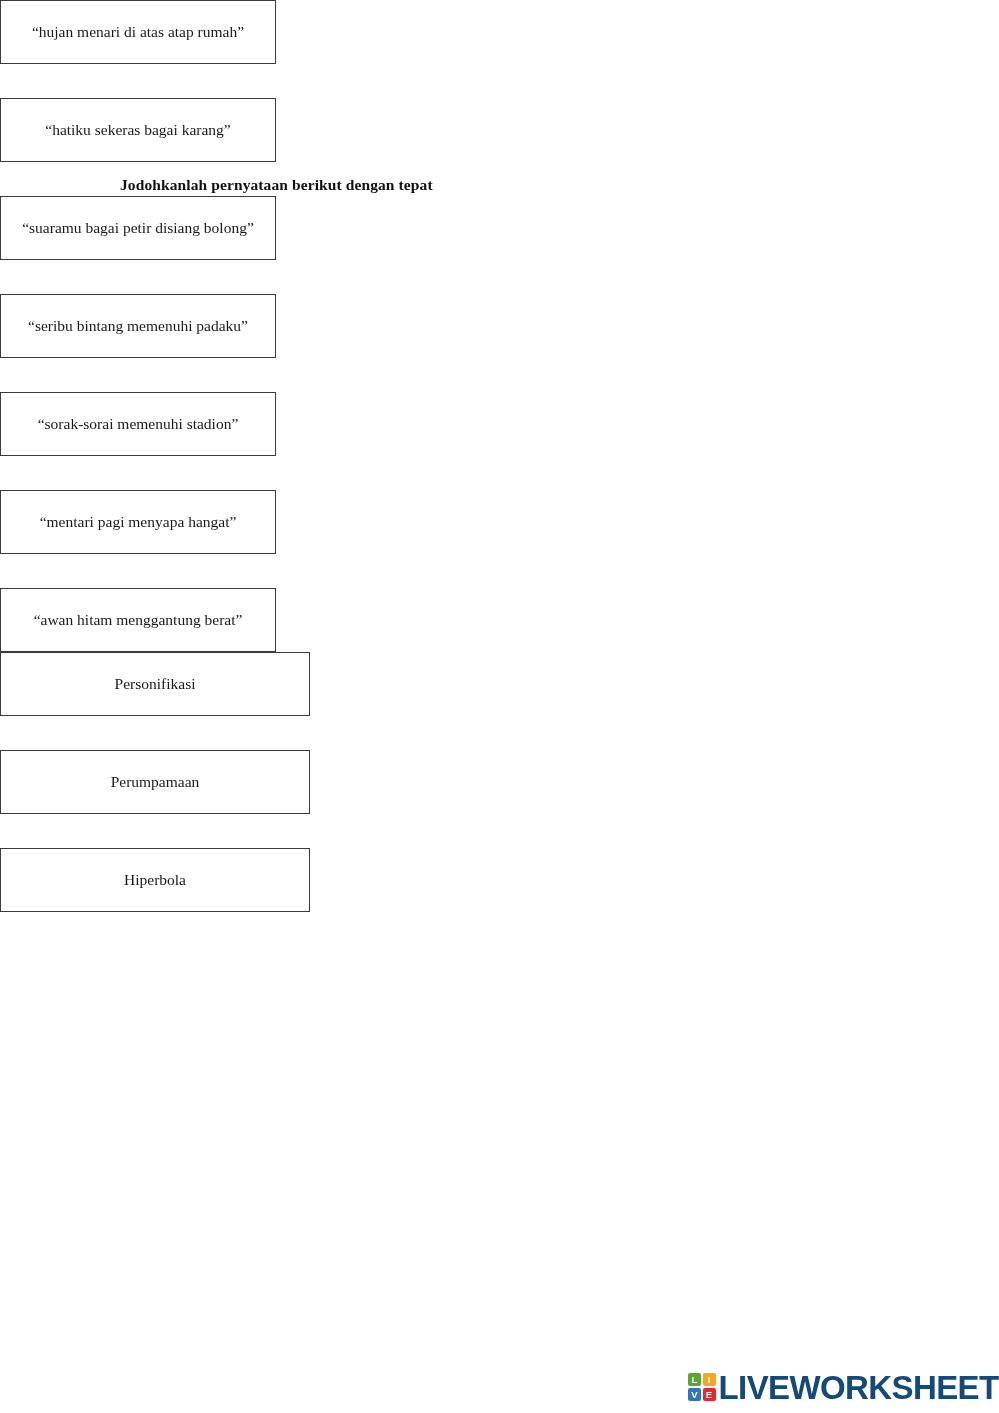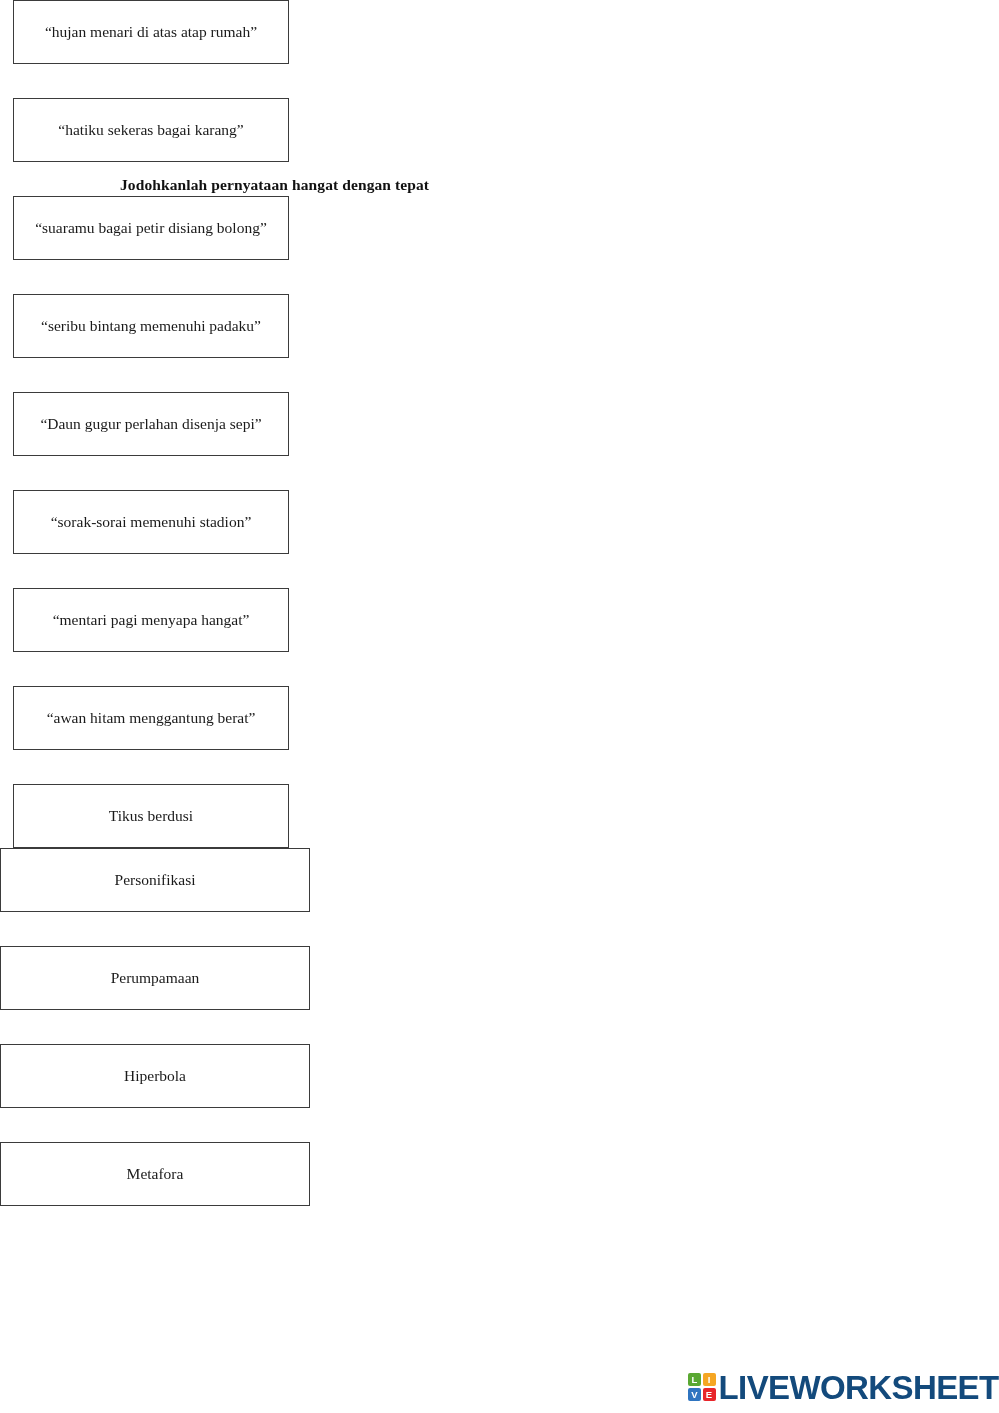--- a/index.html
+++ b/index.html
@@ -29,21 +29,21 @@
   #worksheet-title {
     position: absolute;
     left: 120px;
     top: 176px;
     font-size: 15.5px;
     font-weight: bold;
     letter-spacing: 0.1px;
     color: #111111;
     white-space: nowrap;
   }
-  #left-column  { left: 120px;  width: 276px; padding-left: 13px; }
+  #left-column  { left: 120px;  width: 276px; }
   #right-column { left: 585px;  width: 310px; }
 
   .match-box {
     box-sizing: border-box;
     width: 100%;
     height: 64px;
     margin-bottom: 34px;
     border: 1px solid #3b3b3b;
     background: #ffffff;
     display: flex;
@@ -98,64 +98,55 @@
     color: #134a7c;
     letter-spacing: -0.6px;
     line-height: 1;
   }
 </style>
 </head>
 <body>
 
 <div id="page">
 
-  <div id="worksheet-title">Jodohkanlah pernyataan hangat dengan tepat</div>
+  <div id="worksheet-title">Jodohkanlah pernyataan berikut dengan tepat</div>
 
   <div id="left-column">
     <div class="match-box">
       <span class="box-label">“hujan menari di atas atap rumah”</span>
     </div>
     <div class="match-box">
       <span class="box-label">“hatiku sekeras bagai karang”</span>
     </div>
     <div class="match-box">
       <span class="box-label">“suaramu bagai petir disiang bolong”</span>
     </div>
     <div class="match-box">
       <span class="box-label">“seribu bintang memenuhi padaku”</span>
     </div>
     <div class="match-box">
-      <span class="box-label">“Daun gugur perlahan disenja sepi”</span>
-    </div>
-    <div class="match-box">
       <span class="box-label">“sorak-sorai memenuhi stadion”</span>
     </div>
     <div class="match-box">
       <span class="box-label">“mentari pagi menyapa hangat”</span>
     </div>
     <div class="match-box">
       <span class="box-label">“awan hitam menggantung berat”</span>
-    </div>
-    <div class="match-box">
-      <span class="box-label">Tikus berdusi</span>
     </div>
   </div>
 
   <div id="right-column">
     <div class="match-box">
       <span class="box-label">Personifikasi</span>
     </div>
     <div class="match-box">
       <span class="box-label">Perumpamaan</span>
     </div>
     <div class="match-box">
       <span class="box-label">Hiperbola</span>
-    </div>
-    <div class="match-box">
-      <span class="box-label">Metafora</span>
     </div>
 
   </div>
 
   <div id="logo">
     <div id="logo-tiles">
       <span class="tile tile-l">L</span>
       <span class="tile tile-i">I</span>
       <span class="tile tile-v">V</span>
       <span class="tile tile-e">E</span>

